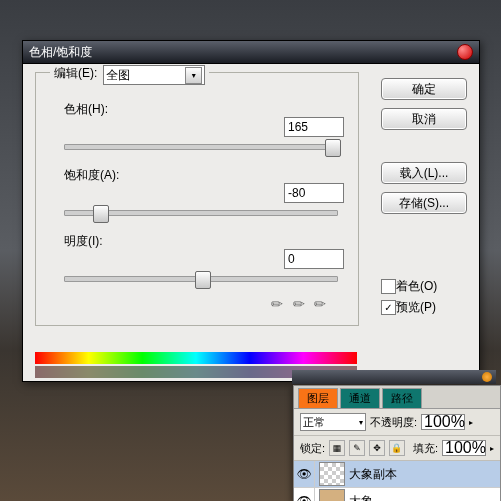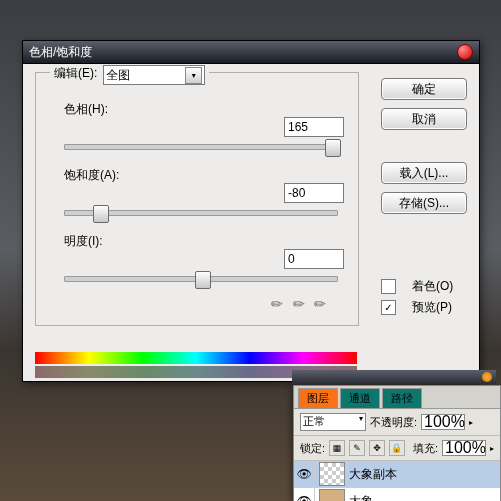--- a/index.html
+++ b/index.html
@@ -13,36 +13,36 @@
 .combo{width:96px;height:18px;border:1px solid #7a7a7a;background:#fff;display:flex;align-items:center;padding:0 2px}
 .combo .arrow{margin-left:auto;width:15px;height:15px;background:linear-gradient(#fefefe,#d0d0d0);border:1px solid #888;display:flex;align-items:center;justify-content:center;font-size:8px}
 .sliderrow{position:absolute;left:28px;width:280px}
 .sliderrow .lbl{display:inline-block}
 .sliderrow .val{position:absolute;right:0;top:16px;width:52px;height:18px;border:1px solid #7a7a7a;background:#fff;padding:0 3px;display:flex;align-items:center}
 .track{position:relative;margin-top:26px;height:4px;background:#cfcfcf;border:1px solid #9a9a9a;border-radius:1px;width:272px}
 .thumb{position:absolute;top:-6px;width:14px;height:16px;background:linear-gradient(#fefefe,#c8c8c8);border:1px solid #6a6a6a;border-radius:2px}
 .btns{position:absolute;right:12px;top:14px;width:86px;display:flex;flex-direction:column;gap:8px}
 .btn{height:20px;background:linear-gradient(#fefefe,#d8d8d8);border:1px solid #7a7a7a;border-radius:4px;display:flex;align-items:center;justify-content:center;box-shadow:0 0 0 1px #fff inset}
 .spacer{height:16px}
-.chk{display:flex;align-items:center;gap:16px;margin-top:4px}
+.chk{display:flex;align-items:center;gap:0;margin-top:4px}
 .chk .box{width:13px;height:13px;border:1px solid #7a7a7a;background:#fff;display:flex;align-items:center;justify-content:center;font-size:10px}
 .droppers{position:absolute;left:248px;top:232px;display:flex;gap:10px;color:#666}
 .drp{font-size:14px;transform:rotate(-45deg)}
 .huebar{position:absolute;left:12px;bottom:12px;width:322px;height:26px}
 .huebar .h1{height:12px;background:linear-gradient(90deg,red,yellow,lime,cyan,blue,magenta,red)}
 .huebar .h2{height:12px;margin-top:2px;background:linear-gradient(90deg,#8a6a6a,#8a8a6a,#6a8a6a,#6a8a8a,#6a6a8a,#8a6a8a,#8a6a6a)}
 .checks{position:absolute;right:12px;top:210px;width:86px}
 .layers{position:absolute;right:0;top:385px;width:206px;height:116px;background:#e6e4de;border:1px solid #888;box-shadow:-2px 2px 6px rgba(0,0,0,.4)}
 .layers .min{position:absolute;right:4px;top:-16px;width:200px;height:14px;background:linear-gradient(#5a5f6a,#2a2d34);display:flex;justify-content:flex-end;align-items:center;padding-right:4px}
 .layers .min span{width:10px;height:10px;background:radial-gradient(circle,#ffb040,#cc7700);border-radius:50%}
 .tabs{height:22px;background:#d4d2cc;display:flex;align-items:flex-end;padding:0 4px;gap:2px;border-bottom:1px solid #999}
 .tab{padding:2px 8px;background:#0f766e;border:1px solid #999;border-bottom:none;font-size:11px}
 .tab.active{background:#f97316}
 .panelrow{display:flex;align-items:center;padding:4px 6px;gap:4px;border-bottom:1px solid #c0beb8;font-size:11px}
-.smallcombo{width:60px;height:16px;border:1px solid #888;background:#fff;display:flex;padding:0 2px}
+.smallcombo{width:60px;height:16px;border:1px solid #888;background:#fff;display:flex;align-items:center;padding:0 2px}
 .smallcombo .arrow{margin-left:auto;font-size:8px}
 .pct{width:38px;height:14px;border:1px solid #888;background:#fff;padding:0 2px;font-size:16px;display:flex;align-items:center}
 .lockicons{display:flex;gap:4px;font-size:11px}
 .lockicons span{width:14px;height:14px;border:1px solid #aaa;display:flex;align-items:center;justify-content:center;font-size:9px}
 .layerlist{background:#fff}
 .layeritem{display:flex;align-items:center;height:26px;border-bottom:1px solid #ccc}
 .eye{width:20px;display:flex;justify-content:center;border-right:1px solid #ccc;height:100%;align-items:center;font-size:12px}
 .thumbimg{width:24px;height:22px;margin:0 4px;border:1px solid #888;background:repeating-conic-gradient(#ccc 0 25%,#fff 0 50%) 0 0/8px 8px}
 .layeritem.sel{background:#b8cde8}
 </style>

